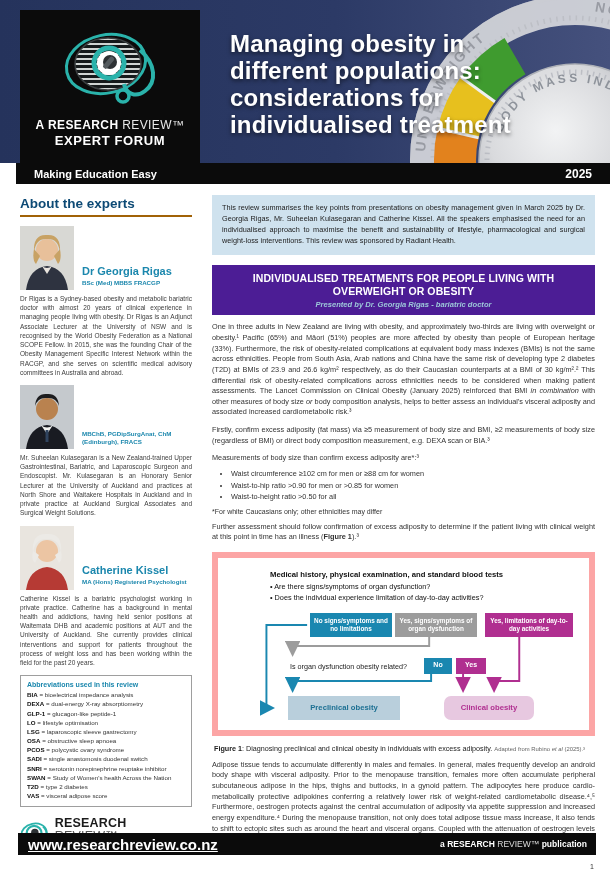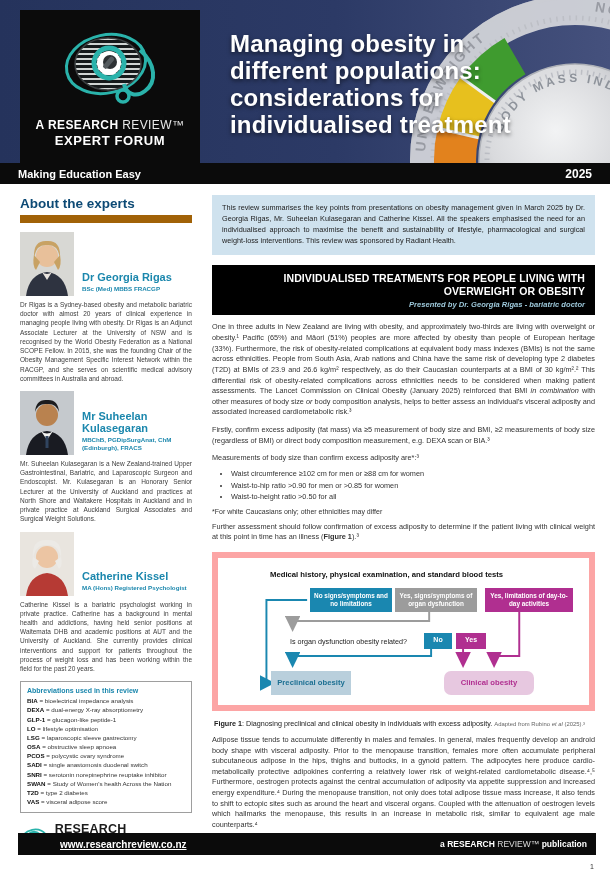--- a/index.html
+++ b/index.html
@@ -15,32 +15,32 @@
   .logo-text { margin-top:4px; text-align:center; color:#fff; }
   .logo-l1 { font-size:12px; letter-spacing:.4px; }
   .logo-l1 .bold { font-weight:bold; }
   .logo-l1 .light { font-weight:normal; color:#e8e8e8; }
   .logo-l2 { font-size:13px; font-weight:bold; letter-spacing:.6px; margin-top:1px; }
   .header-title { position:absolute; left:230px; top:30px; z-index:2; color:#fff; font-weight:bold;
                   font-size:24px; line-height:1.13; text-shadow:0 2px 4px rgba(0,0,0,.55); letter-spacing:.2px; }
 
   
   .band { height:21px; background:#0b0b0b; color:#fff; display:flex; justify-content:space-between;
-          align-items:center; padding:0 18px; position:relative; z-index:4; }
+          align-items:center; padding:0 18px; position:relative; z-index:4;margin-left:16px; }
   .band-left { font-size:11px; font-weight:bold; }
   .band-right { font-size:12px; font-weight:bold; }
 
   
   .content { display:flex; gap:20px; padding:8px 15px 0 20px; }
   .sidebar { width:172px; flex:none; }
   .main { flex:1; min-width:0; }
 
   
   .sb-heading { font-size:13.5px; font-weight:bold; color:#0d4a75; padding-bottom:4px;
-                border-bottom:8px solid #a16207; margin:4px 0 9px; }
+                border-bottom:2px solid #a16207; margin:4px 0 9px; }
   .expert { margin-bottom:8px; }
   .expert-top { display:flex; gap:8px; align-items:flex-end; margin-bottom:4px; }
   .photo { width:54px; height:64px; flex:none; }
   .expert-names { padding-bottom:3px; }
   .expert-name { color:#1b87ad; font-weight:bold; font-size:11px; line-height:1.1; }
   .expert-cred { color:#1b87ad; font-weight:bold; font-size:6.2px; margin-top:2px; line-height:1.3; }
   .expert-bio { font-size:6.5px; line-height:1.42; text-align:justify; color:#3c3c3c; }
   .abbr-box { border:1px solid #9e9e9e; padding:5px 6px 6px; margin-top:8px; }
   .abbr-title { color:#1b87ad; font-weight:bold; font-size:7px; margin-bottom:2px; }
   .abbr-item { font-size:6.2px; line-height:1.48; color:#333; }
@@ -48,21 +48,21 @@
   .sb-logo { display:flex; align-items:center; gap:5px; margin-top:10px; }
   .brand-txt { line-height:1; }
   .brand { font-size:12.5px; letter-spacing:.2px; color:#1b1b1b; }
   .brand .bold { font-weight:bold; }
   .brand .light { font-weight:normal; color:#555; }
   .tagline { color:#2ab3ab; font-size:5.6px; font-weight:bold; margin-top:2px; }
 
   
   .summary { background:#cfe2ee; padding:8px 10px; font-size:7.3px; line-height:1.5;
              text-align:justify; color:#222; margin-top:3px; }
-  .section-head { background:#000000; color:#fff; text-align:right; padding:7px 10px 6px; margin-top:10px; }
+  .section-head { background:#4c1d95; color:#fff; text-align:center; padding:7px 10px 6px; margin-top:10px; }
   .section-title { font-weight:bold; font-size:10.5px; line-height:1.22; letter-spacing:.1px; }
   .section-presenter { color:#9dc8da; font-style:italic; font-weight:bold; font-size:7.6px; margin-top:3px; }
   .body-p { font-size:7.3px; line-height:1.46; text-align:justify; color:#333; margin:7px 0 0; }
   .body-bullets { margin:4px 0 0 10px; padding-left:9px; }
   .body-bullets li { font-size:7.3px; line-height:1.58; color:#333; }
   .footnote { font-size:7px; color:#333; margin-top:5px; }
 
   .figure-box { border:6px solid #fca5a5; margin-top:9px; padding-bottom:2px; background:#fff; }
   .fig-heading { font-weight:bold; font-size:7.7px; color:#111; margin:12px 10px 3px 52px; }
   .fig-bullets { margin:0 10px 0 52px; }
@@ -80,21 +80,21 @@
   .fb-out { position:absolute; font-weight:bold; font-size:7.7px; display:flex; align-items:center; justify-content:center; }
   .out-pre  { background:#b9cfdc; color:#1d7093; }
   .out-clin { background:#e7c8e0; color:#b02f90;border-radius:7px; }
 
   .fig-caption { font-size:7.2px; color:#222; margin:8px 0 0 2px; }
   .cap-src { font-size:5.9px; color:#666; }
 
   
   .footer-bar { position:absolute; left:18px; right:14px; bottom:16px; height:22px; background:#0b0b0b;
                 color:#fff; display:flex; justify-content:space-between; align-items:center; padding:0 9px 0 10px; z-index:5; }
-  .footer-url { font-size:10px; font-weight:bold; text-decoration:underline; color:#fff;margin-left:32px; }
+  .footer-url { font-size:15px; font-weight:bold; text-decoration:underline; color:#fff; }
   .footer-pub { font-size:8.5px; }
   .footer-pub .bold { font-weight:bold; }
   .footer-pub .light { font-weight:normal; color:#ddd; }
   .page-num { position:absolute; right:16px; bottom:1px; font-size:7px; color:#333; }
 </style>
 </head>
 <body>
 
 <div class="page">
 
@@ -210,21 +210,20 @@
         <div class="expert-top">
           <svg class="photo" viewBox="0 0 54 64">
             <rect width="54" height="64" fill="#c5c9cd"></rect>
             <circle cx="27" cy="24" r="11" fill="#b9824f"></circle>
             <path d="M15 21 Q16 8 27 9 Q38 8 39 21 Q36 12 27 13 Q18 12 15 21 Z" fill="#1c1c1e"></path>
             <path d="M6 64 Q9 42 27 40 Q45 42 48 64 Z" fill="#191b22"></path>
             <path d="M21 40 L27 49 L33 40 Q27 45 21 40 Z" fill="#f2f2f0"></path>
             <rect x="25.5" y="45" width="3" height="12" fill="#30445f"></rect>
           </svg>
           <div class="expert-names">
-            <div class="expert-name">Mr Suheelan Kulasegaran</div>
             <div class="expert-cred">MBChB, PGDipSurgAnat, ChM (Edinburgh), FRACS</div>
           </div>
         </div>
         <div class="expert-bio">Mr. Suheelan Kulasegaran is a New Zealand-trained Upper Gastrointestinal, Bariatric, and Laparoscopic Surgeon and Endoscopist. Mr. Kulasegaran is an Honorary Senior Lecturer at the University of Auckland and practices at North Shore and Waitakere Hospitals in Auckland and in private practice at Auckland Surgical Associates and Surgical Weight Solutions.</div>
       </div>
 
       <div class="expert">
         <div class="expert-top">
           <svg class="photo" viewBox="0 0 54 64">
             <rect width="54" height="64" fill="#e9e5df"></rect>
@@ -295,20 +294,24 @@
         <li>Waist-to-hip ratio &gt;0.90 for men or &gt;0.85 for women</li>
         <li>Waist-to-height ratio &gt;0.50 for all</li>
       </ul>
 
       <div class="footnote">*For white Caucasians only; other ethnicities may differ</div>
 
       <p class="body-p"><span>Further assessment should follow confirmation of excess adiposity to determine if the patient living with clinical weight at this point in time has an illness (</span><b>Figure 1</b><span>).³</span></p>
 
       <div class="figure-box">
         <div class="fig-heading">Medical history, physical examination, and standard blood tests</div>
+        <div class="fig-bullets">
+          <div>Are there signs/symptoms of organ dysfunction?</div>
+          <div>Does the individual experience limitation of day-to-day activities?</div>
+        </div>
 
         <div class="flow">
           <svg class="lines" viewBox="0 0 383 118" preserveAspectRatio="none">
             <defs>
               <marker id="arB" viewBox="0 0 8 8" refX="6" refY="4" markerWidth="8" markerHeight="8" orient="auto">
                   <path d="M0 0 L8 4 L0 8 Z" fill="#1a87b0"></path>
                 </marker>
               <marker id="arG" viewBox="0 0 8 8" refX="6" refY="4" markerWidth="8" markerHeight="8" orient="auto">
                   <path d="M0 0 L8 4 L0 8 Z" fill="#9c9c9c"></path>
                 </marker>
@@ -324,21 +327,21 @@
           </svg>
 
           <div class="flow-box fb-blue" style="left:92px;top:3px;width:82px;height:24px;">No signs/symptoms and no limitations</div>
           <div class="flow-box fb-gray" style="left:177px;top:3px;width:82px;height:24px;">Yes, signs/symptoms of organ dysfunction</div>
           <div class="flow-box fb-mag" style="left:267px;top:3px;width:88px;height:24px;">Yes, limitations of day-to-day activities</div>
 
           <div class="flow-q">Is organ dysfunction obesity related?</div>
           <div class="flow-box fb-blue" style="left:206px;top:48px;width:28px;height:16px;font-size:7px;">No</div>
           <div class="flow-box fb-mag" style="left:238px;top:48px;width:30px;height:16px;font-size:7px;">Yes</div>
 
-          <div class="fb-out out-pre" style="left:53px;top:86px;width:80px;height:24px;">Preclinical obesity</div>
+          <div class="fb-out out-pre" style="left:70px;top:86px;width:112px;height:24px;">Preclinical obesity</div>
           <div class="fb-out out-clin" style="left:226px;top:86px;width:90px;height:24px;">Clinical obesity</div>
         </div>
       </div>
 
       <div class="fig-caption"><b>Figure 1</b><span>: Diagnosing preclinical and clinical obesity in individuals with excess adiposity. </span><span class="cap-src"><span>Adapted from Rubino </span><i>et al</i><span> (2025).³</span></span></div>
 
       <p class="body-p">Adipose tissue tends to accumulate differently in males and females. In general, males frequently develop an android body shape with visceral adiposity. Prior to the menopause transition, females more often accumulate peripheral subcutaneous adipose in the hips, thighs and buttocks, in a gynoid pattern. The adipocytes here produce cardio-metabolically protective adipokines conferring a relatively lower risk of weight-related cardiometabolic disease.⁴,⁵ Furthermore, oestrogen protects against the central accumulation of adiposity via appetite suppression and increased energy expenditure.⁴ During the menopause transition, not only does total adipose tissue mass increase, it also tends to shift to ectopic sites such as around the heart and visceral organs. Coupled with the attenuation of oestrogen levels which hallmarks the menopause, this results in an increase in metabolic risk, similar to equivalent age male counterparts.⁴</p>
     </div>
   </div>
 

